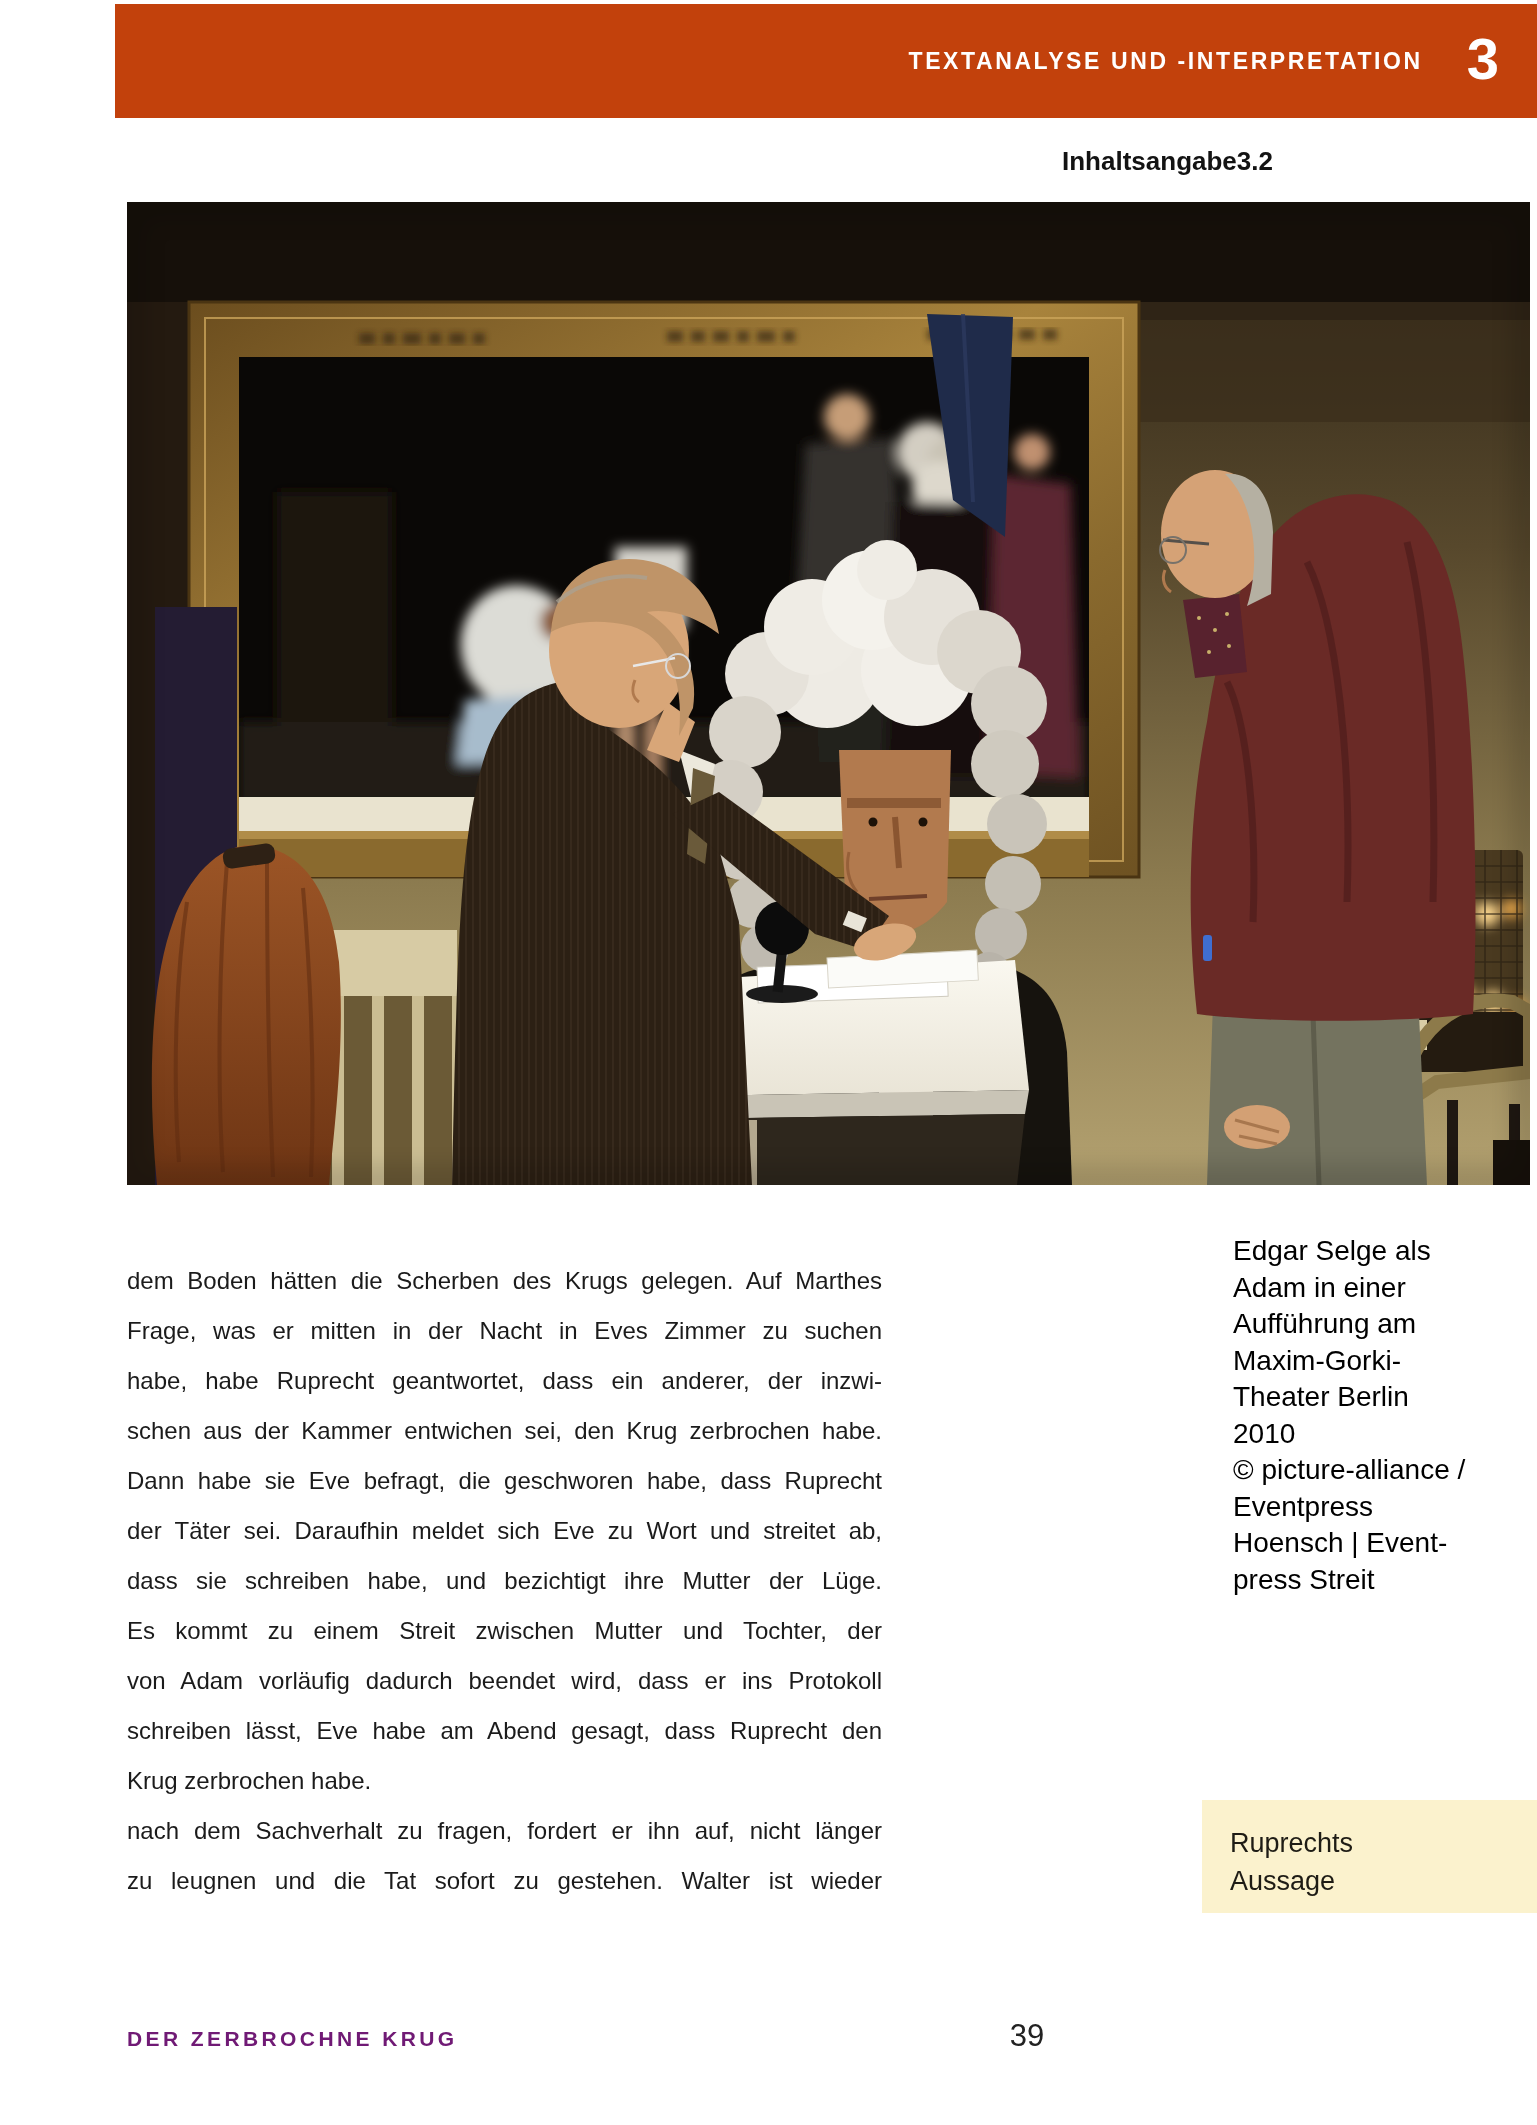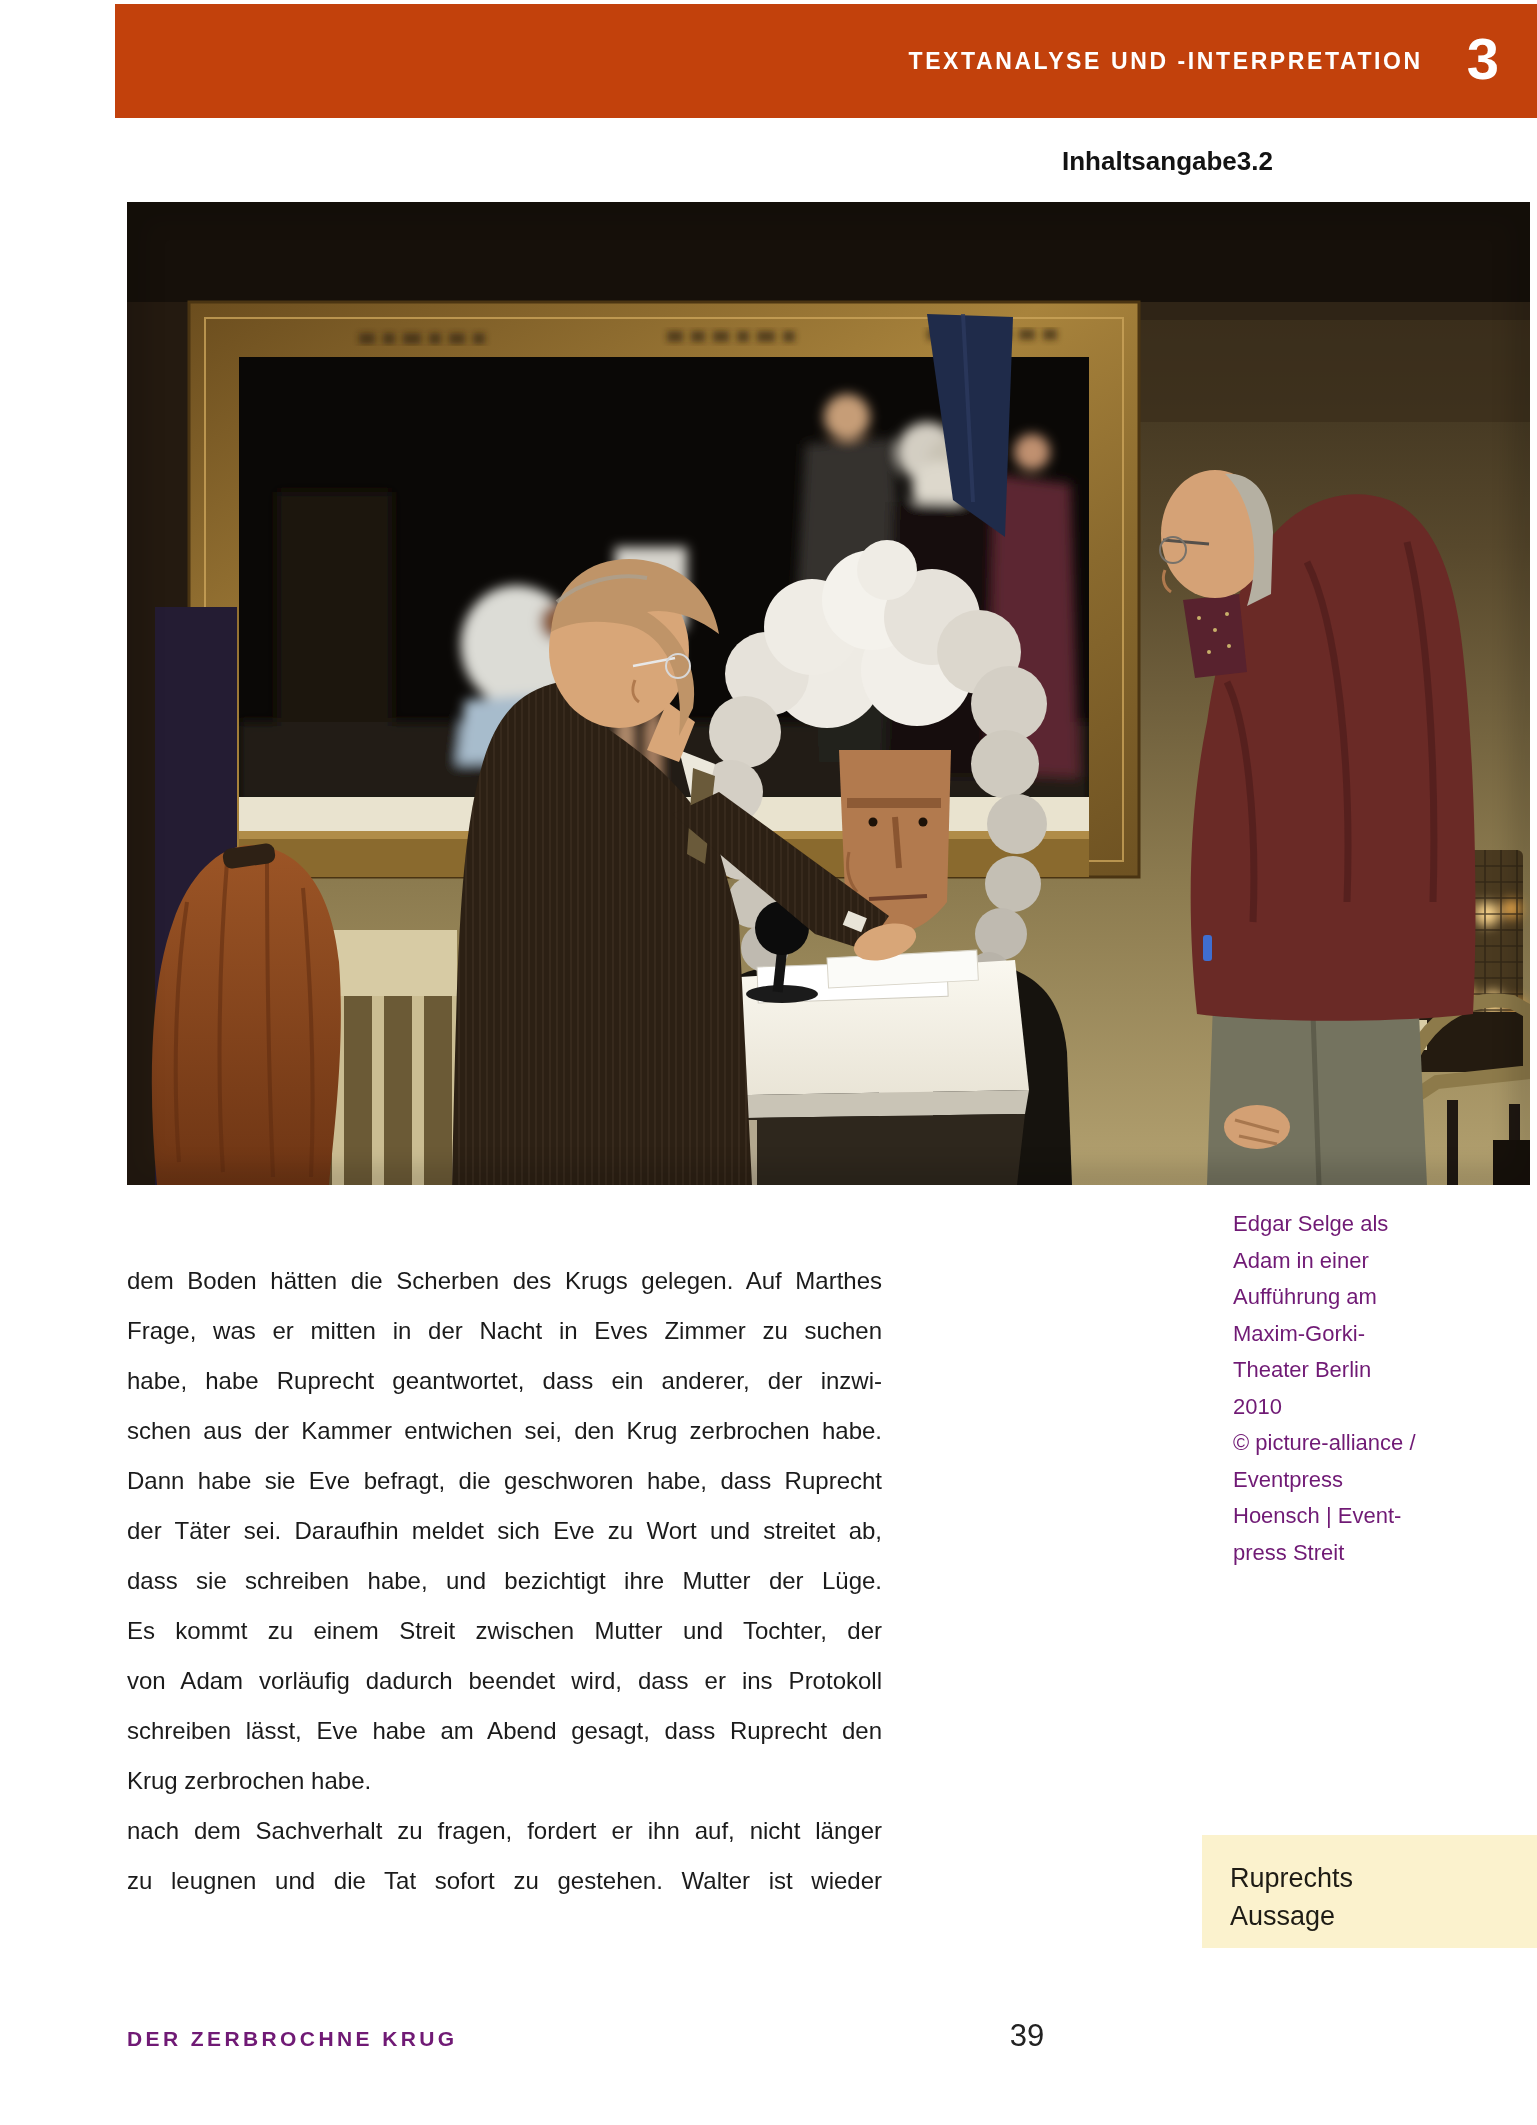--- a/index.html
+++ b/index.html
@@ -21,33 +21,33 @@
   }
   .subheader{
     position:absolute;top:146px;right:264px;display:flex;align-items:baseline;
     font-weight:bold;font-size:26px;color:#131313;
   }
   
   .photo-wrap{position:absolute;left:127px;top:202px;width:1403px;height:983px;background:#15100a;}
   .photo-wrap svg{display:block;}
   
   .caption{
-    position:absolute;left:1233px;top:1206px;width:285px;
-    font-size:22px;line-height:36.5px;color:#701a75;
+    position:absolute;left:1233px;top:1233px;width:285px;
+    font-size:28px;line-height:36.5px;color:#000000;
   }
   
   .body-col{position:absolute;left:127px;top:1256px;width:755px;font-size:24px;line-height:50px;color:#1b1b1b;}
   .bline{text-align:justify;text-align-last:justify;white-space:normal;}
   .bline.end{text-align-last:left;}
   .bline.indent{text-indent:38px;}
   
   .margin-note{
     position:absolute;left:1202px;top:1800px;width:335px;height:113px;
     background:#fbf2cd;box-sizing:border-box;padding:24px 10px 0 28px;
-    font-size:27px;line-height:38px;color:#1e1c15;margin-top:35px;
+    font-size:27px;line-height:38px;color:#1e1c15;
   }
   
   .footer-title{
     position:absolute;left:127px;top:2027px;font-size:21px;font-weight:bold;
     letter-spacing:3.4px;color:#701a75;white-space:nowrap;
   }
   .footer-folio{
     position:absolute;left:1002px;top:2018px;width:50px;text-align:center;
     font-size:31px;color:#222222;
   }

